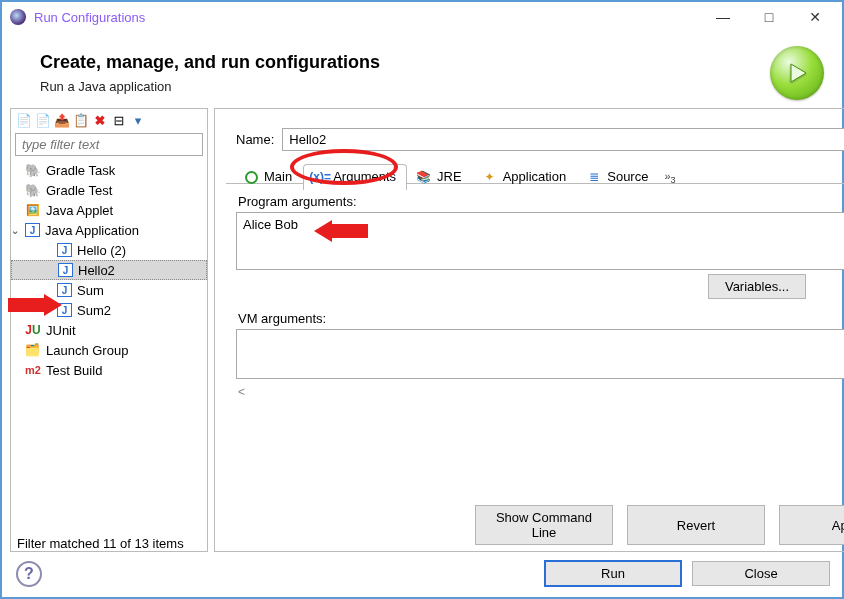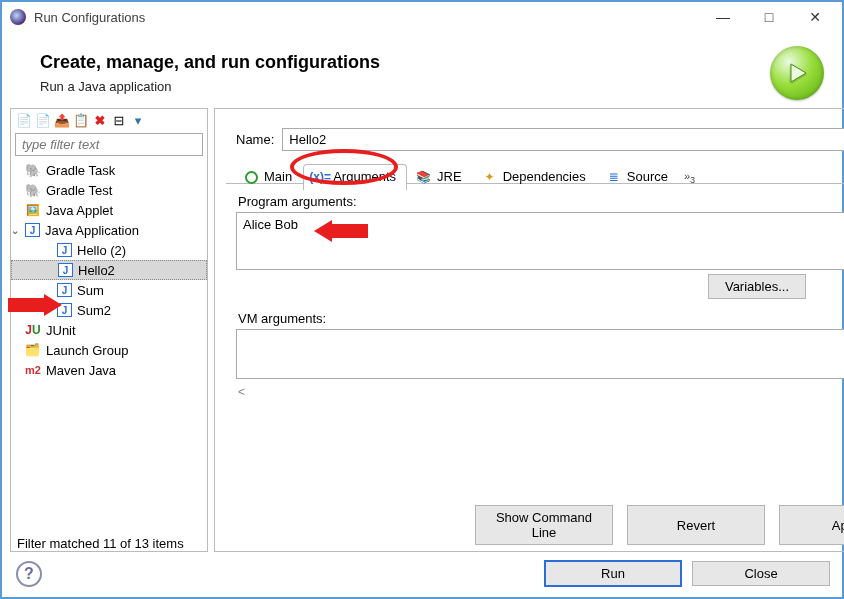--- a/index.html
+++ b/index.html
@@ -28,21 +28,21 @@
       background: #fff;
       border-bottom: 0;
     }
     .titlebar .app-icon {
       width: 16px;
       height: 16px;
       background: radial-gradient(circle at 40% 40%, #b9d8f7 0%, #4b2e7e 70%);
       border-radius: 50%;
       margin-right: 8px;
     }
-    .titlebar .title { flex: 1; font-size: 13px; color: #404040; }
+    .titlebar .title { flex: 1; font-size: 13px; color: #8b5cf6; }
     .titlebar .win-btn {
       width: 46px;
       height: 30px;
       display: flex;
       align-items: center;
       justify-content: center;
       font-size: 14px;
       color: #333;
     }
     .header {
@@ -325,21 +325,21 @@
               <span class="jgrn">U</span>
             </span>
           <span>JUnit</span>
         </div>
         <div class="tree-item">
           <span class="ticon lg">🗂️</span>
           <span>Launch Group</span>
         </div>
         <div class="tree-item">
           <span class="ticon m2">m2</span>
-          <span>Maven Java</span>
+          <span>Test Build</span>
         </div>
       </div>
       <div class="filter-status">Filter matched 11 of 13 items</div>
     </div>
 
     <div class="right">
       <div class="name-row">
         <label>Name:</label>
         <input value="Hello2" style="">
       </div>
@@ -353,21 +353,21 @@
         <div class="tab active">
           <span class="ticon2 xeq">(x)=</span>
           <span>Arguments</span>
         </div>
         <div class="tab">
           <span class="ticon2 books">📚</span>
           <span>JRE</span>
         </div>
         <div class="tab">
           <span class="ticon2 dep">✦</span>
-          <span>Dependencies</span>
+          <span>Application</span>
         </div>
         <div class="tab">
           <span class="ticon2 src">≣</span>
           <span>Source</span>
         </div>
         <div class="tab" style="padding-left:4px;">
           <span class="more"><span>»</span><sub>3</sub></span>
         </div>
       </div>
 

